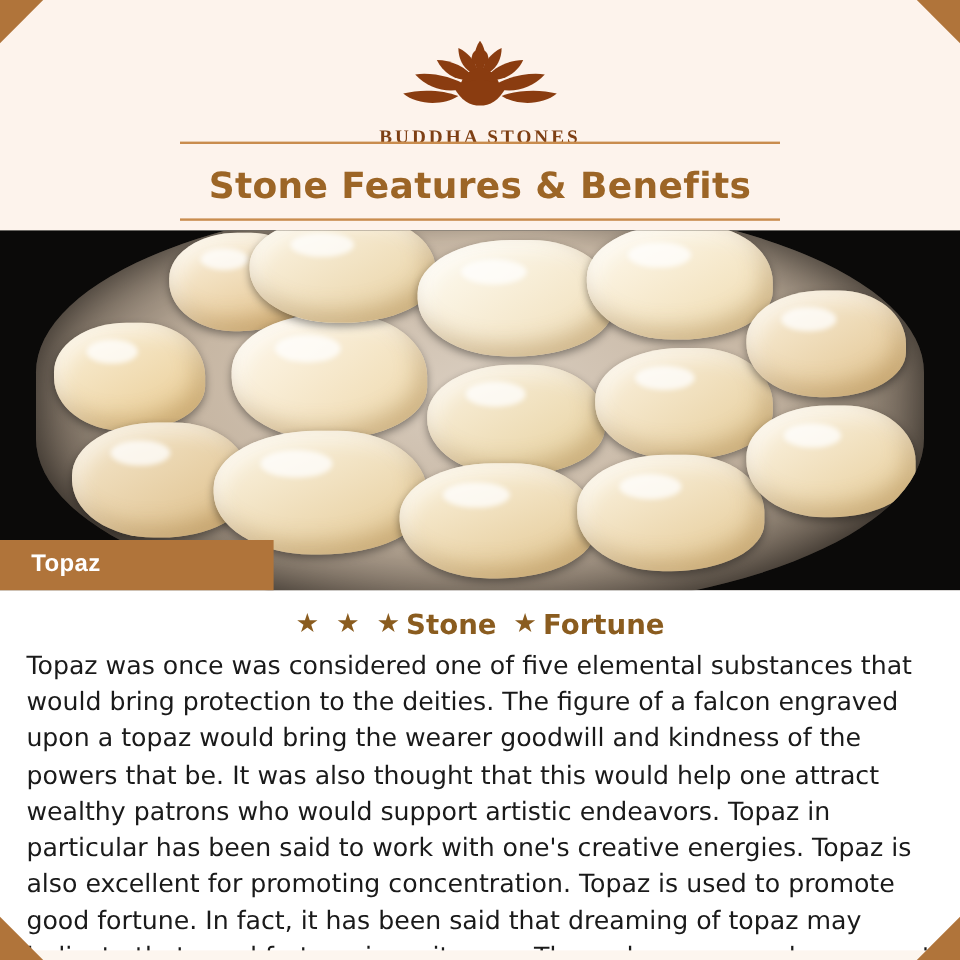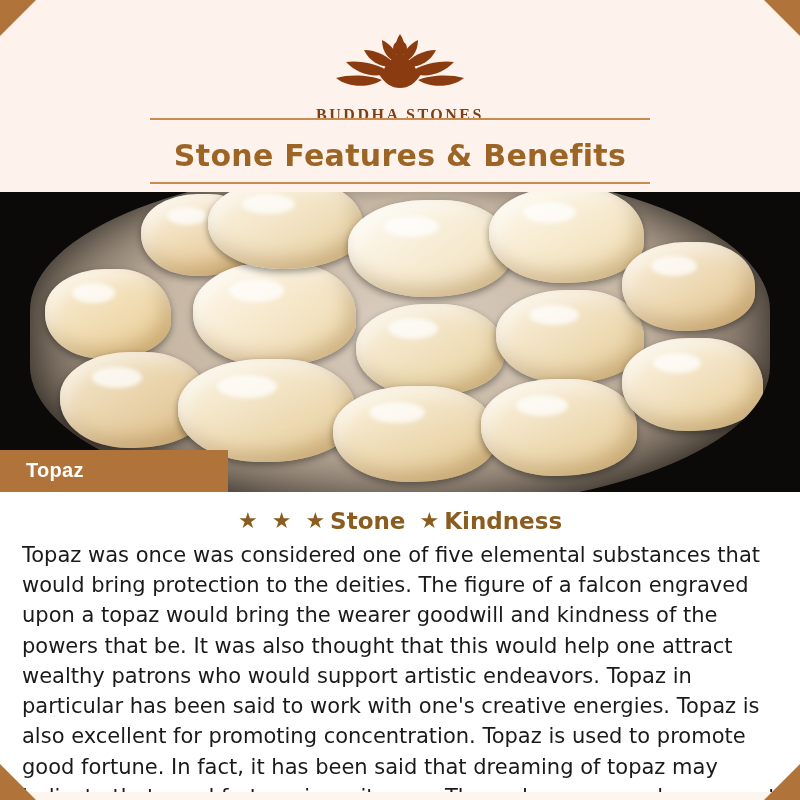--- a/index.html
+++ b/index.html
@@ -241,21 +241,21 @@
       </span>
       <span class="benefit">
         <span class="star">★</span>
       </span>
       <span class="benefit">
         <span class="star">★</span>
         <span>Stone</span>
       </span>
       <span class="benefit">
         <span class="star">★</span>
-        <span>Kindness</span>
+        <span>Fortune</span>
       </span>
     </div>
 
     <p class="body-text">Topaz was once was considered one of five elemental substances that would bring protection to the deities. The figure of a falcon engraved upon a topaz would bring the wearer goodwill and kindness of the powers that be. It was also thought that this would help one attract wealthy patrons who would support artistic endeavors. Topaz in particular has been said to work with one's creative energies. Topaz is also excellent for promoting concentration. Topaz is used to promote good fortune. In fact, it has been said that dreaming of topaz may indicate that good fortune is on its way. These dreams can also suggest love affairs.</p>
   </div>
 
   <div class="bottom-strip"></div>
 </div>
 
 </body></html>

